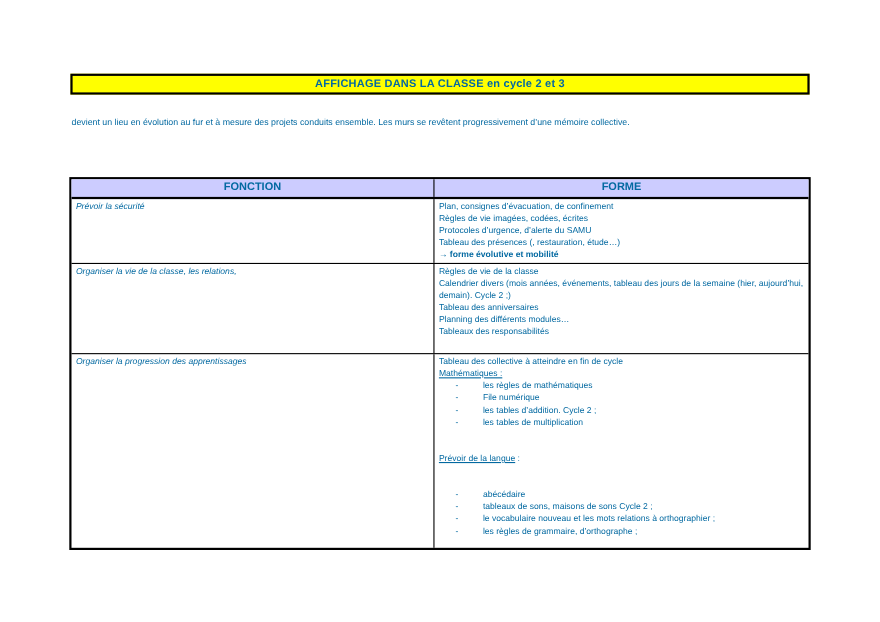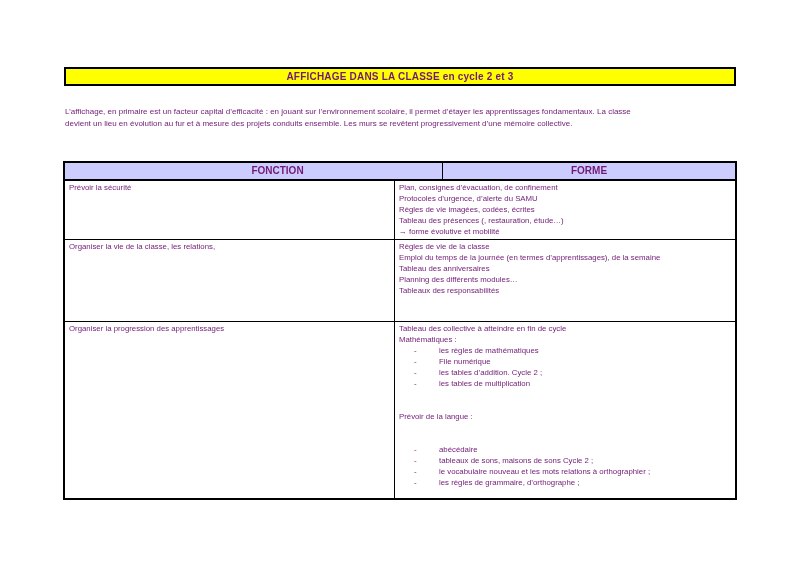--- a/index.html
+++ b/index.html
@@ -2,21 +2,21 @@
 <html><head>
 <meta charset="utf-8">
 <style>
   html, body { margin: 0; padding: 0; background: #ffffff; }
   .page {
     position: relative;
     width: 800px;
     height: 565px;
     background: #ffffff;
     font-family: "Liberation Sans", sans-serif;
-    color: #701a75;
+    color: #0369a1;
     overflow: hidden;
   }
   .title-box {
     position: absolute;
     left: 64px;
     top: 67px;
     width: 672px;
     height: 19px;
     box-sizing: border-box;
     border: 2px solid #000;
@@ -53,82 +53,81 @@
     border-bottom: 2px solid #000;
   }
   .th {
     font-size: 10px;
     font-weight: bold;
     text-align: center;
     line-height: 14px;
     padding: 1px 0;
     box-sizing: border-box;
   }
-  .th-fonction { width: 330px; border-right: 1.5px solid #000; margin-left: 48px; }
+  .th-fonction { width: 330px; border-right: 1.5px solid #000; }
   .th-forme { flex: 1; }
   .row { display: flex; }
   .row + .row { border-top: 1.5px solid #000; }
   .row-1 { min-height: 57px; }
   .row-2 { min-height: 81px; }
   .row-3 { min-height: 176px; }
   .cell {
     font-size: 7.8px;
     line-height: 11px;
     padding: 1px 4px 2px 4px;
     box-sizing: border-box;
   }
-  .cell-fonction { width: 330px; border-right: 1.5px solid #000; }
+  .cell-fonction { width: 330px; border-right: 1.5px solid #000; font-style: italic; }
   .cell-forme { flex: 1; }
   .fline { white-space: pre-wrap; }
-  .line.bold { font-weight: normal; }
-  .u { }
+  .line.bold { font-weight: bold; }
+  .u { text-decoration: underline; }
   .bullet-line { display: flex; }
   .dash { margin-left: 15px; width: 25px; flex: 0 0 25px; }
   .btext { flex: 1; }
   .spacer { height: 11px; }
 </style>
 </head>
 <body>
 
 <div class="page">
 
   <div class="title-box">
     <span>AFFICHAGE DANS LA CLASSE en cycle 2 et 3</span>
   </div>
 
   <div class="intro" id="intro">
-      <div class="iline">L’affichage, en primaire est un facteur capital d’efficacité : en jouant sur l’environnement scolaire, il permet d’étayer les apprentissages fondamentaux. La classe</div>
       <div class="iline">devient un lieu en évolution au fur et à mesure des projets conduits ensemble. Les murs se revêtent progressivement d’une mémoire collective.</div>
     </div>
 
   <div class="doc-table">
     <div class="thead">
       <div class="th th-fonction">FONCTION</div>
       <div class="th th-forme">FORME</div>
     </div>
     <div id="tbody">
         <div class="row row-1">
           <div class="cell cell-fonction">
             <div class="fline">Prévoir la sécurité</div>
           </div>
           <div class="cell cell-forme">
             <div class="line">Plan, consignes d’évacuation, de confinement</div>
+            <div class="line">Règles de vie imagées, codées, écrites</div>
             <div class="line">Protocoles d’urgence, d’alerte du SAMU</div>
-            <div class="line">Règles de vie imagées, codées, écrites</div>
             <div class="line">Tableau des présences (, restauration, étude…)</div>
             <div class="line bold">→ forme évolutive et mobilité</div>
           </div>
         </div>
         <div class="row row-2">
           <div class="cell cell-fonction">
             <div class="fline">Organiser la vie de la classe, les relations,</div>
           </div>
           <div class="cell cell-forme">
             <div class="line">Règles de vie de la classe</div>
-            <div class="line">Emploi du temps de la journée (en termes d’apprentissages), de la semaine</div>
+            <div class="line">Calendrier divers (mois années, événements, tableau des jours de la semaine (hier, aujourd’hui, demain). Cycle 2 ;)</div>
             <div class="line">Tableau des anniversaires</div>
             <div class="line">Planning des différents modules…</div>
             <div class="line">Tableaux des responsabilités</div>
           </div>
         </div>
         <div class="row row-3">
           <div class="cell cell-fonction">
             <div class="fline">Organiser la progression des apprentissages</div>
           </div>
           <div class="cell cell-forme">

